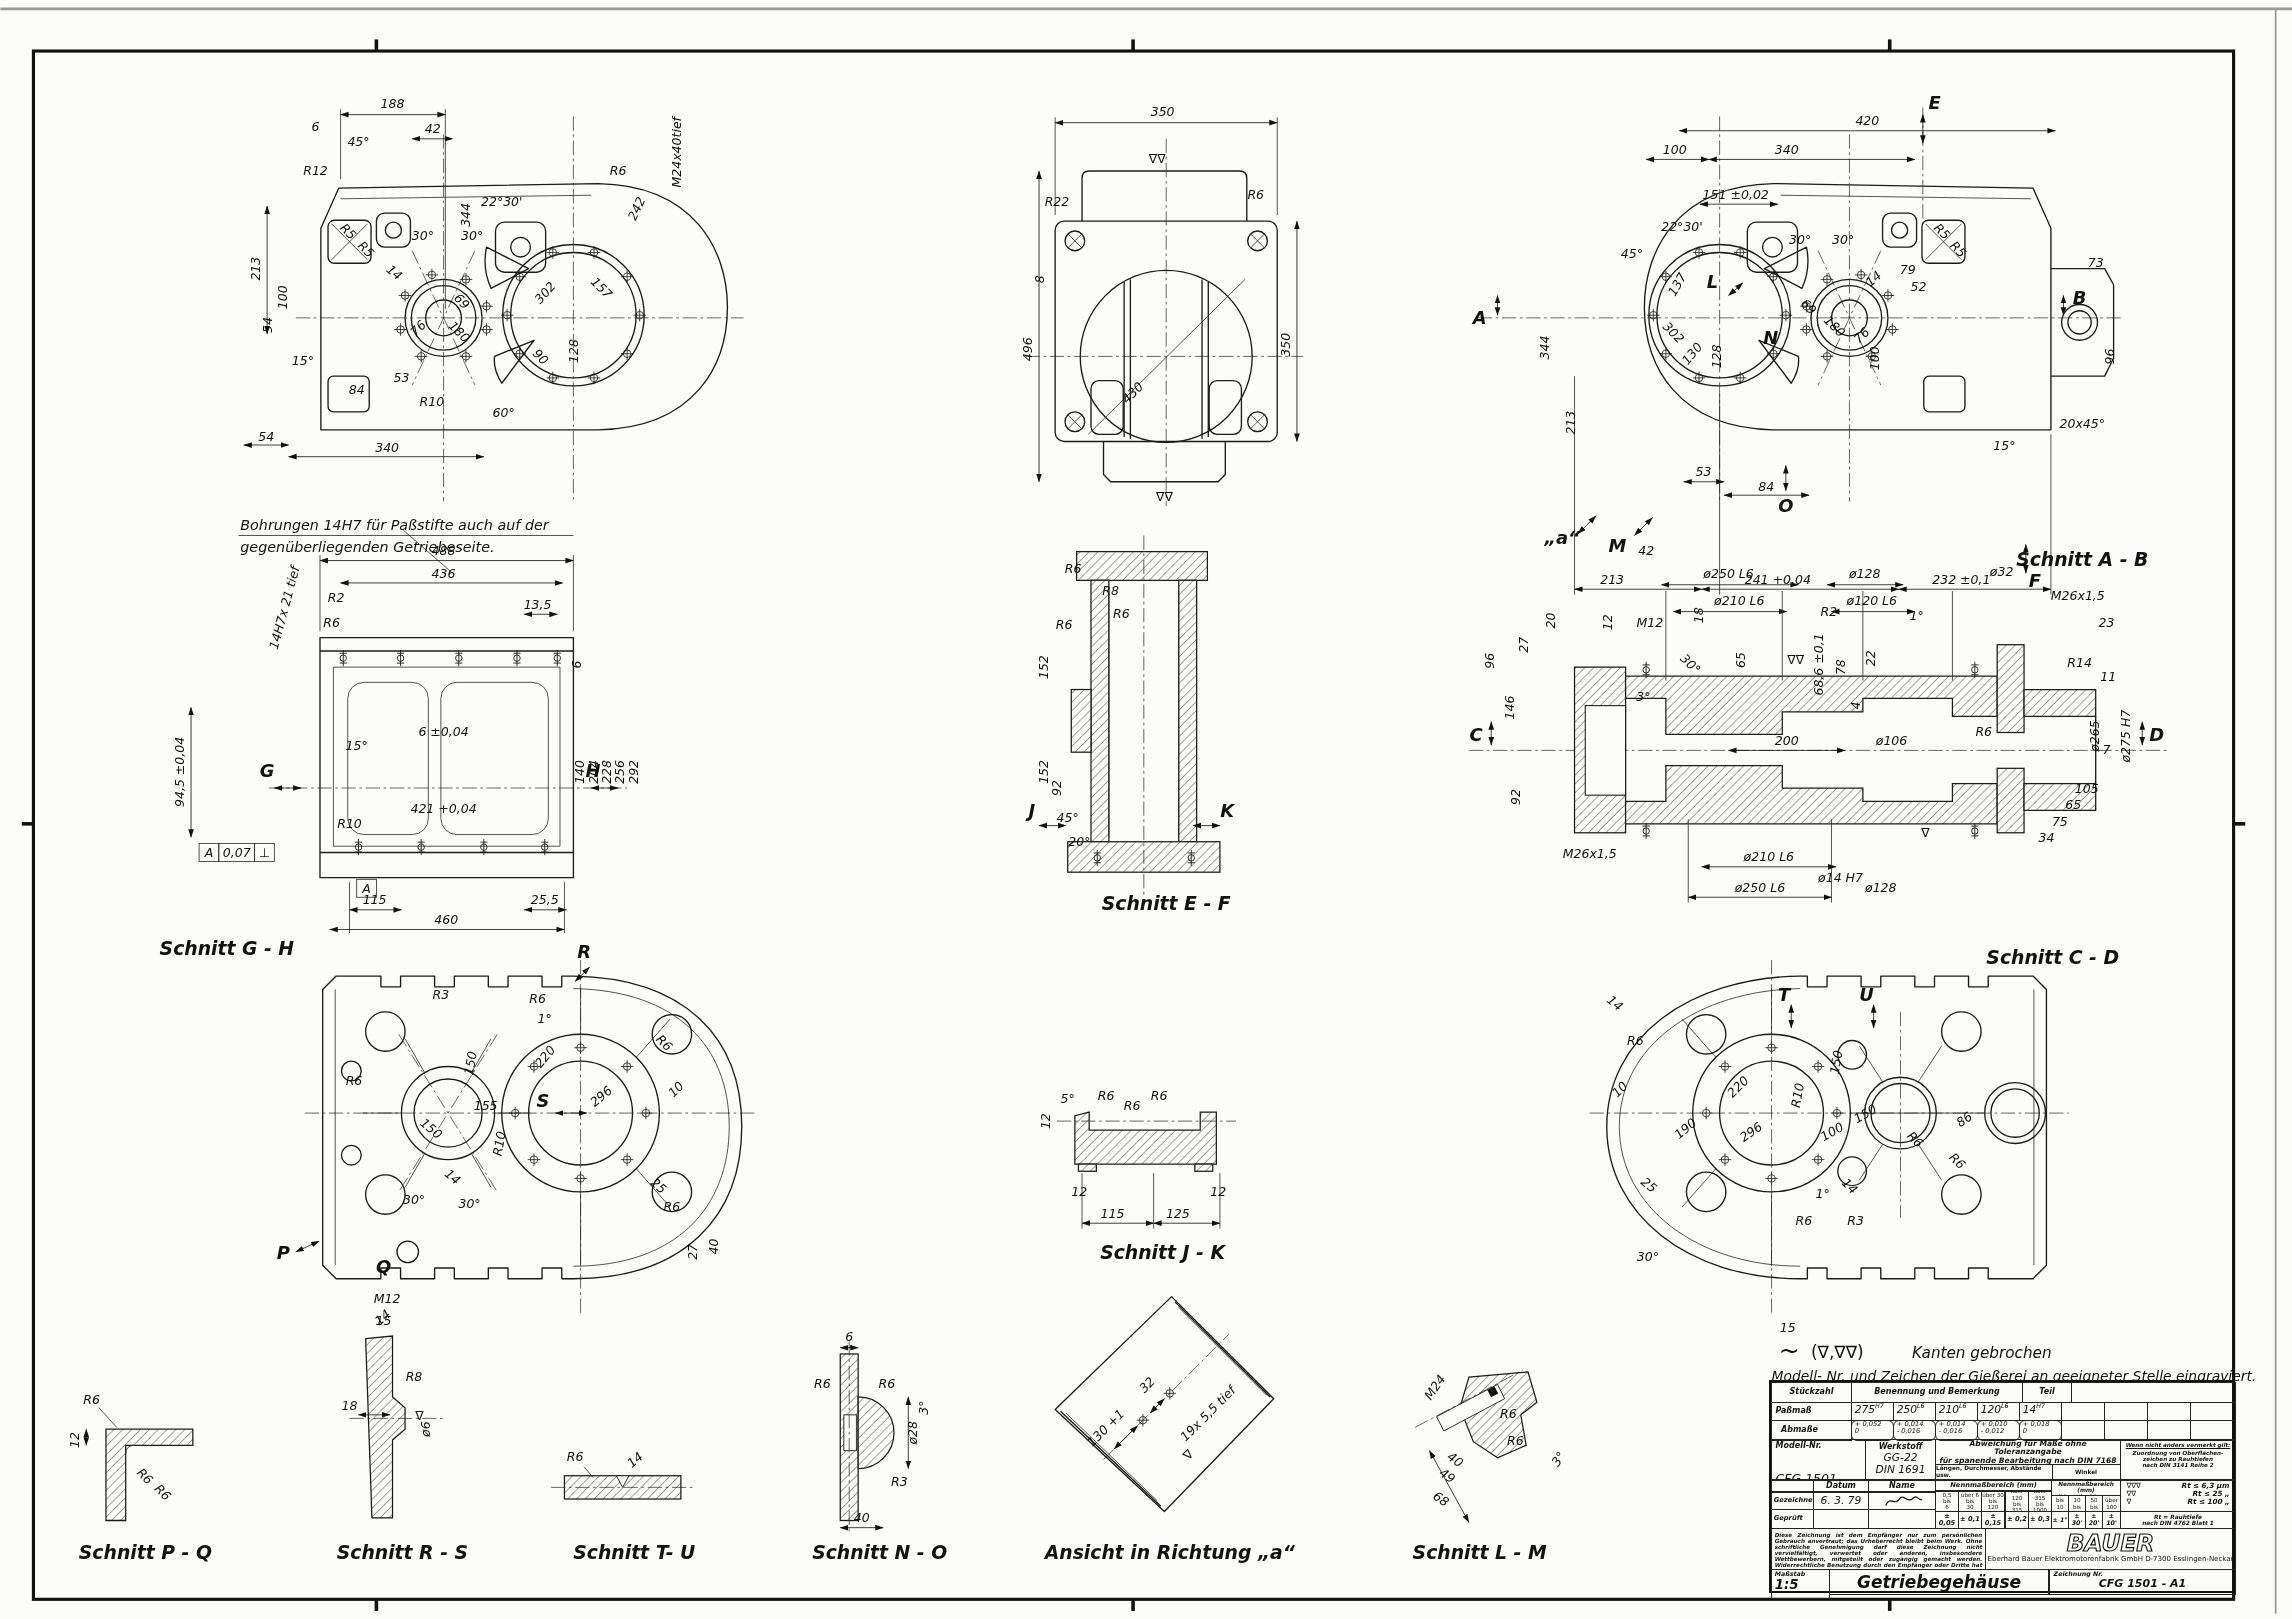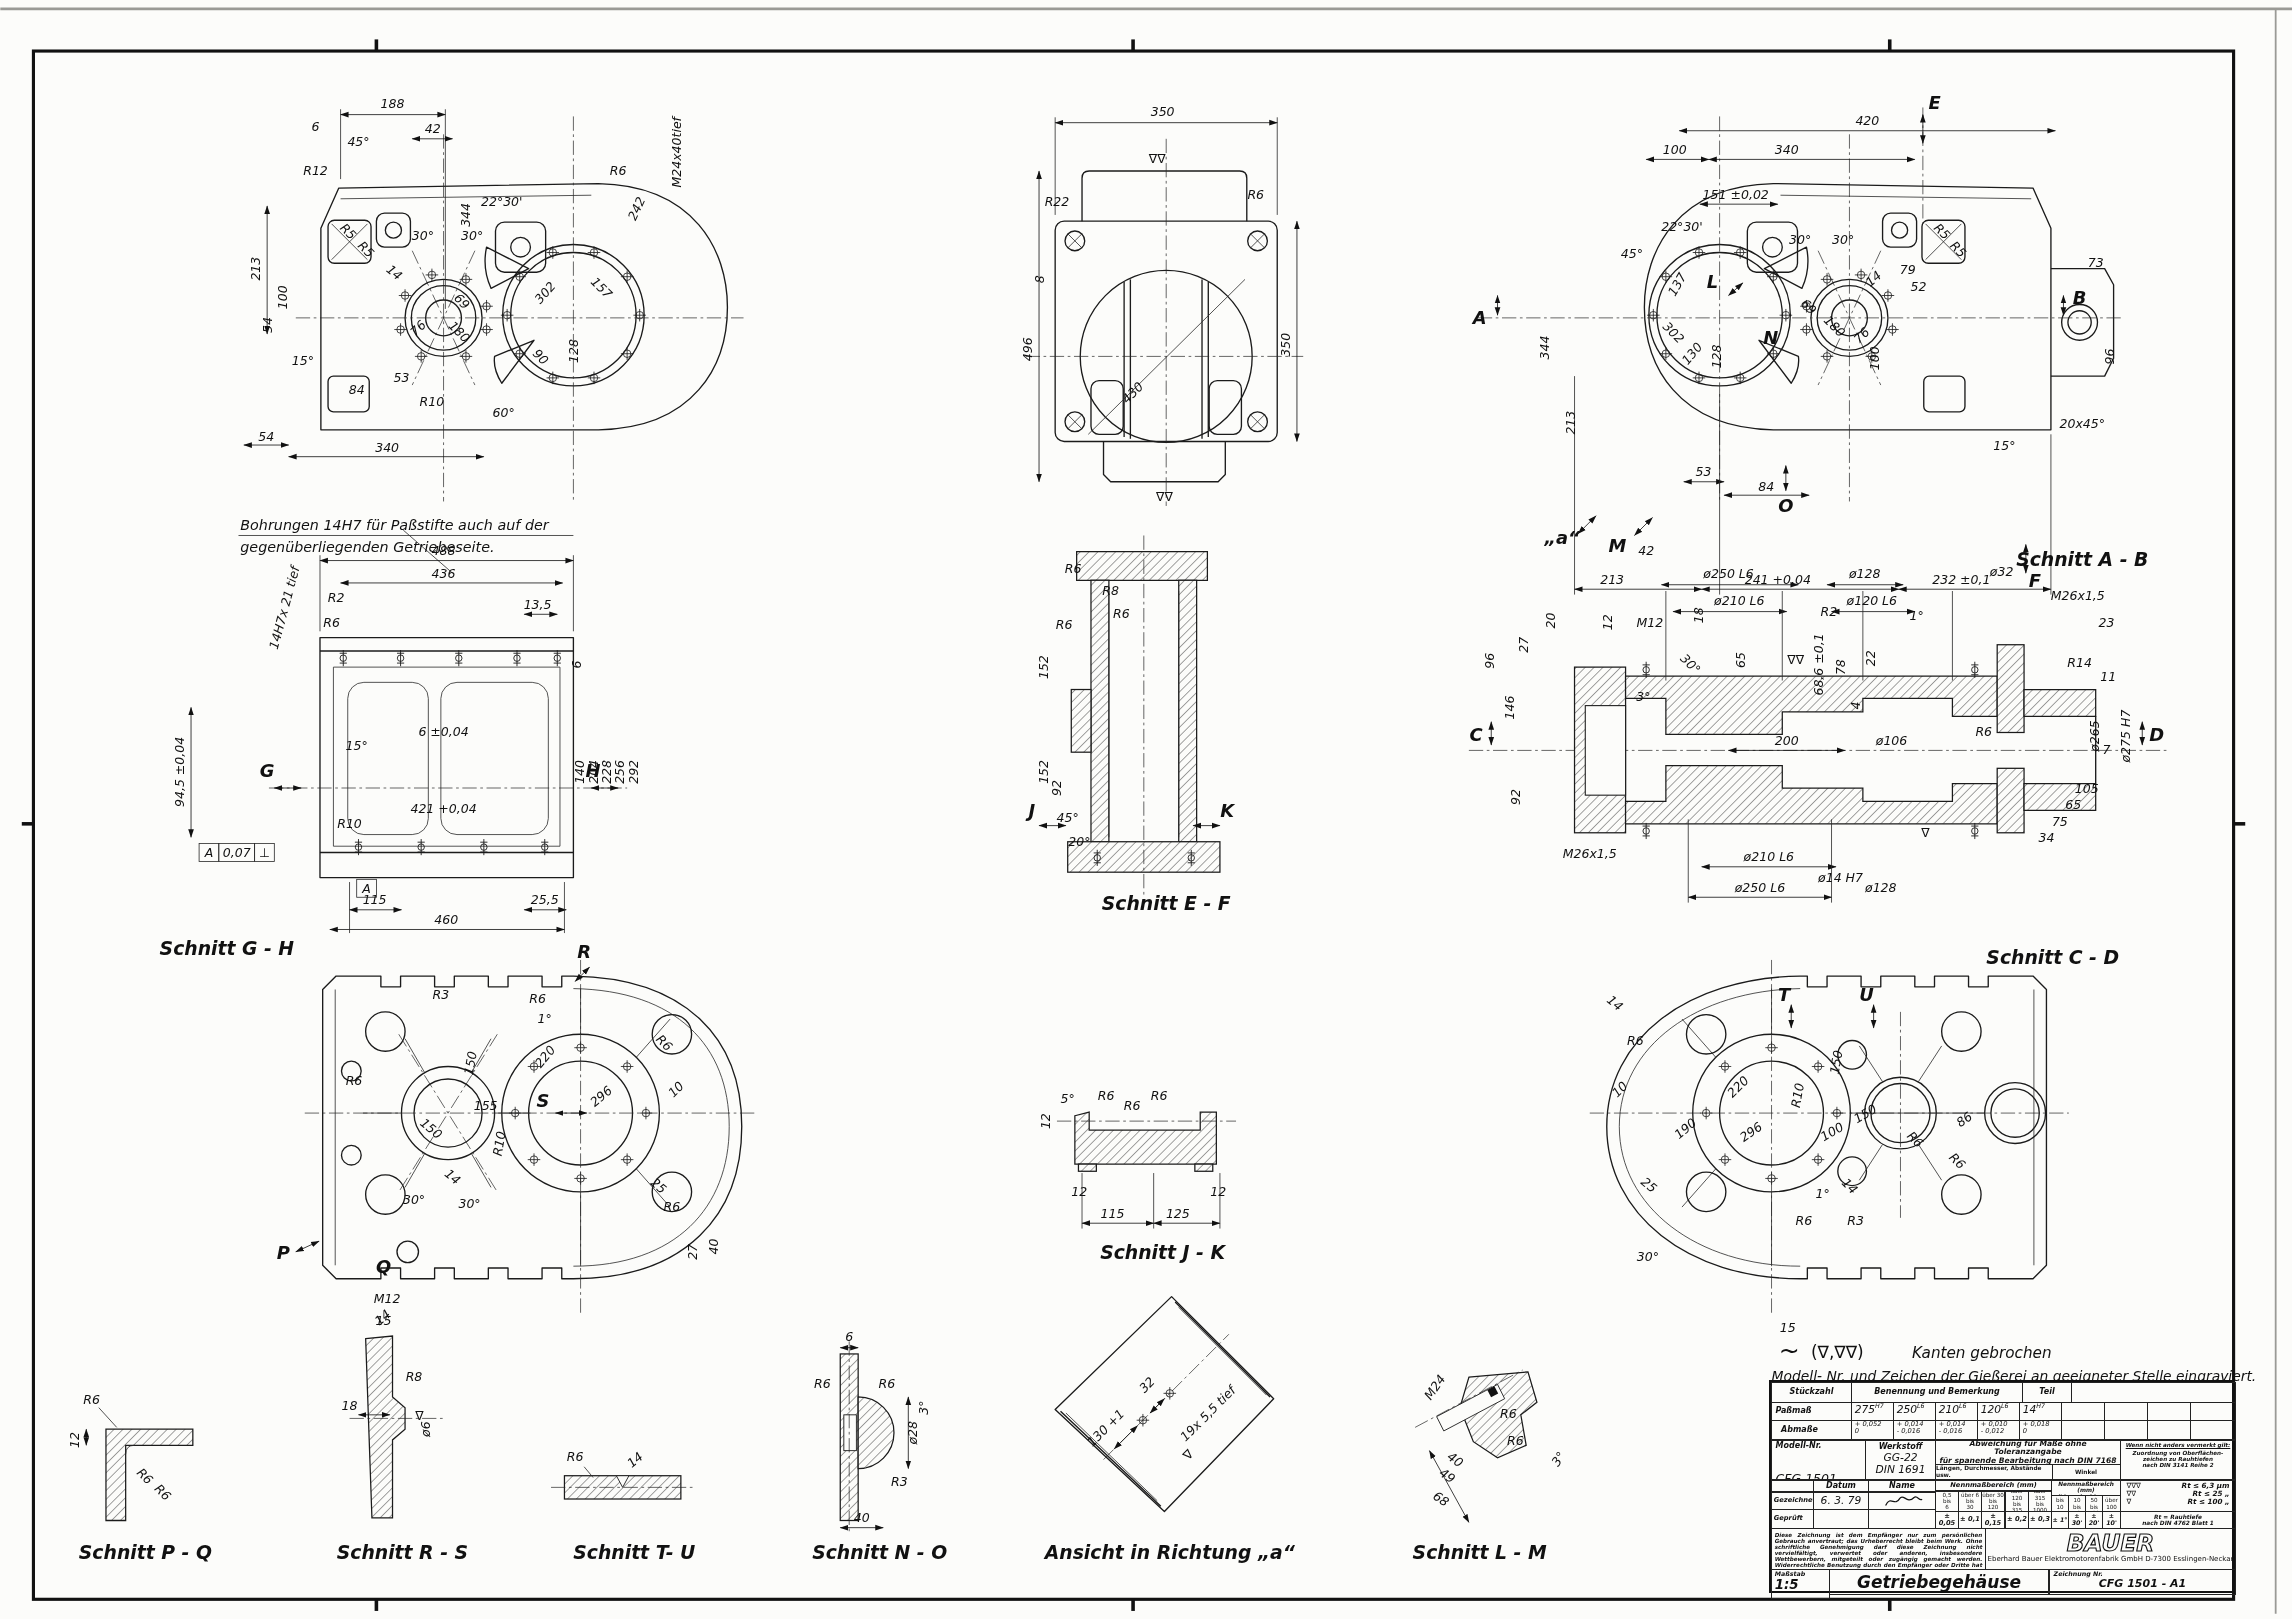--- a/index.html
+++ b/index.html
@@ -19,21 +19,21 @@
   
   #tblock{position:absolute;left:1769px;top:1380px;width:465px;height:213px;border:2.2px solid #111;
           box-sizing:border-box;background:#fcfcfa;z-index:5;}
   .c{position:absolute;border:0.9px solid #222;box-sizing:border-box;overflow:hidden;
      font-size:8px;color:#111;line-height:1.1;}
   .bi{font-style:italic;font-weight:bold;}
   .it{font-style:italic;}
   .cen{display:flex;align-items:center;justify-content:center;text-align:center;}
   .pre{white-space:pre-line;}
   .sup{font-size:6.3px;vertical-align:super;}
-  .frac{font-size:6.7px;line-height:1.05;font-style:italic;}
+  .frac{font-size:6.7px;line-height:1.05;font-style:italic;border-radius:6px;}
   .tiny{font-size:5.6px;}
   .u{text-decoration:underline;}
 </style>
 </head>
 <body>
 
 <div id="sheet">
 
 <svg width="2293" height="1619" viewBox="0 0 2560 1808" style="position:absolute;left:0;top:0;z-index:1">
 <defs>

